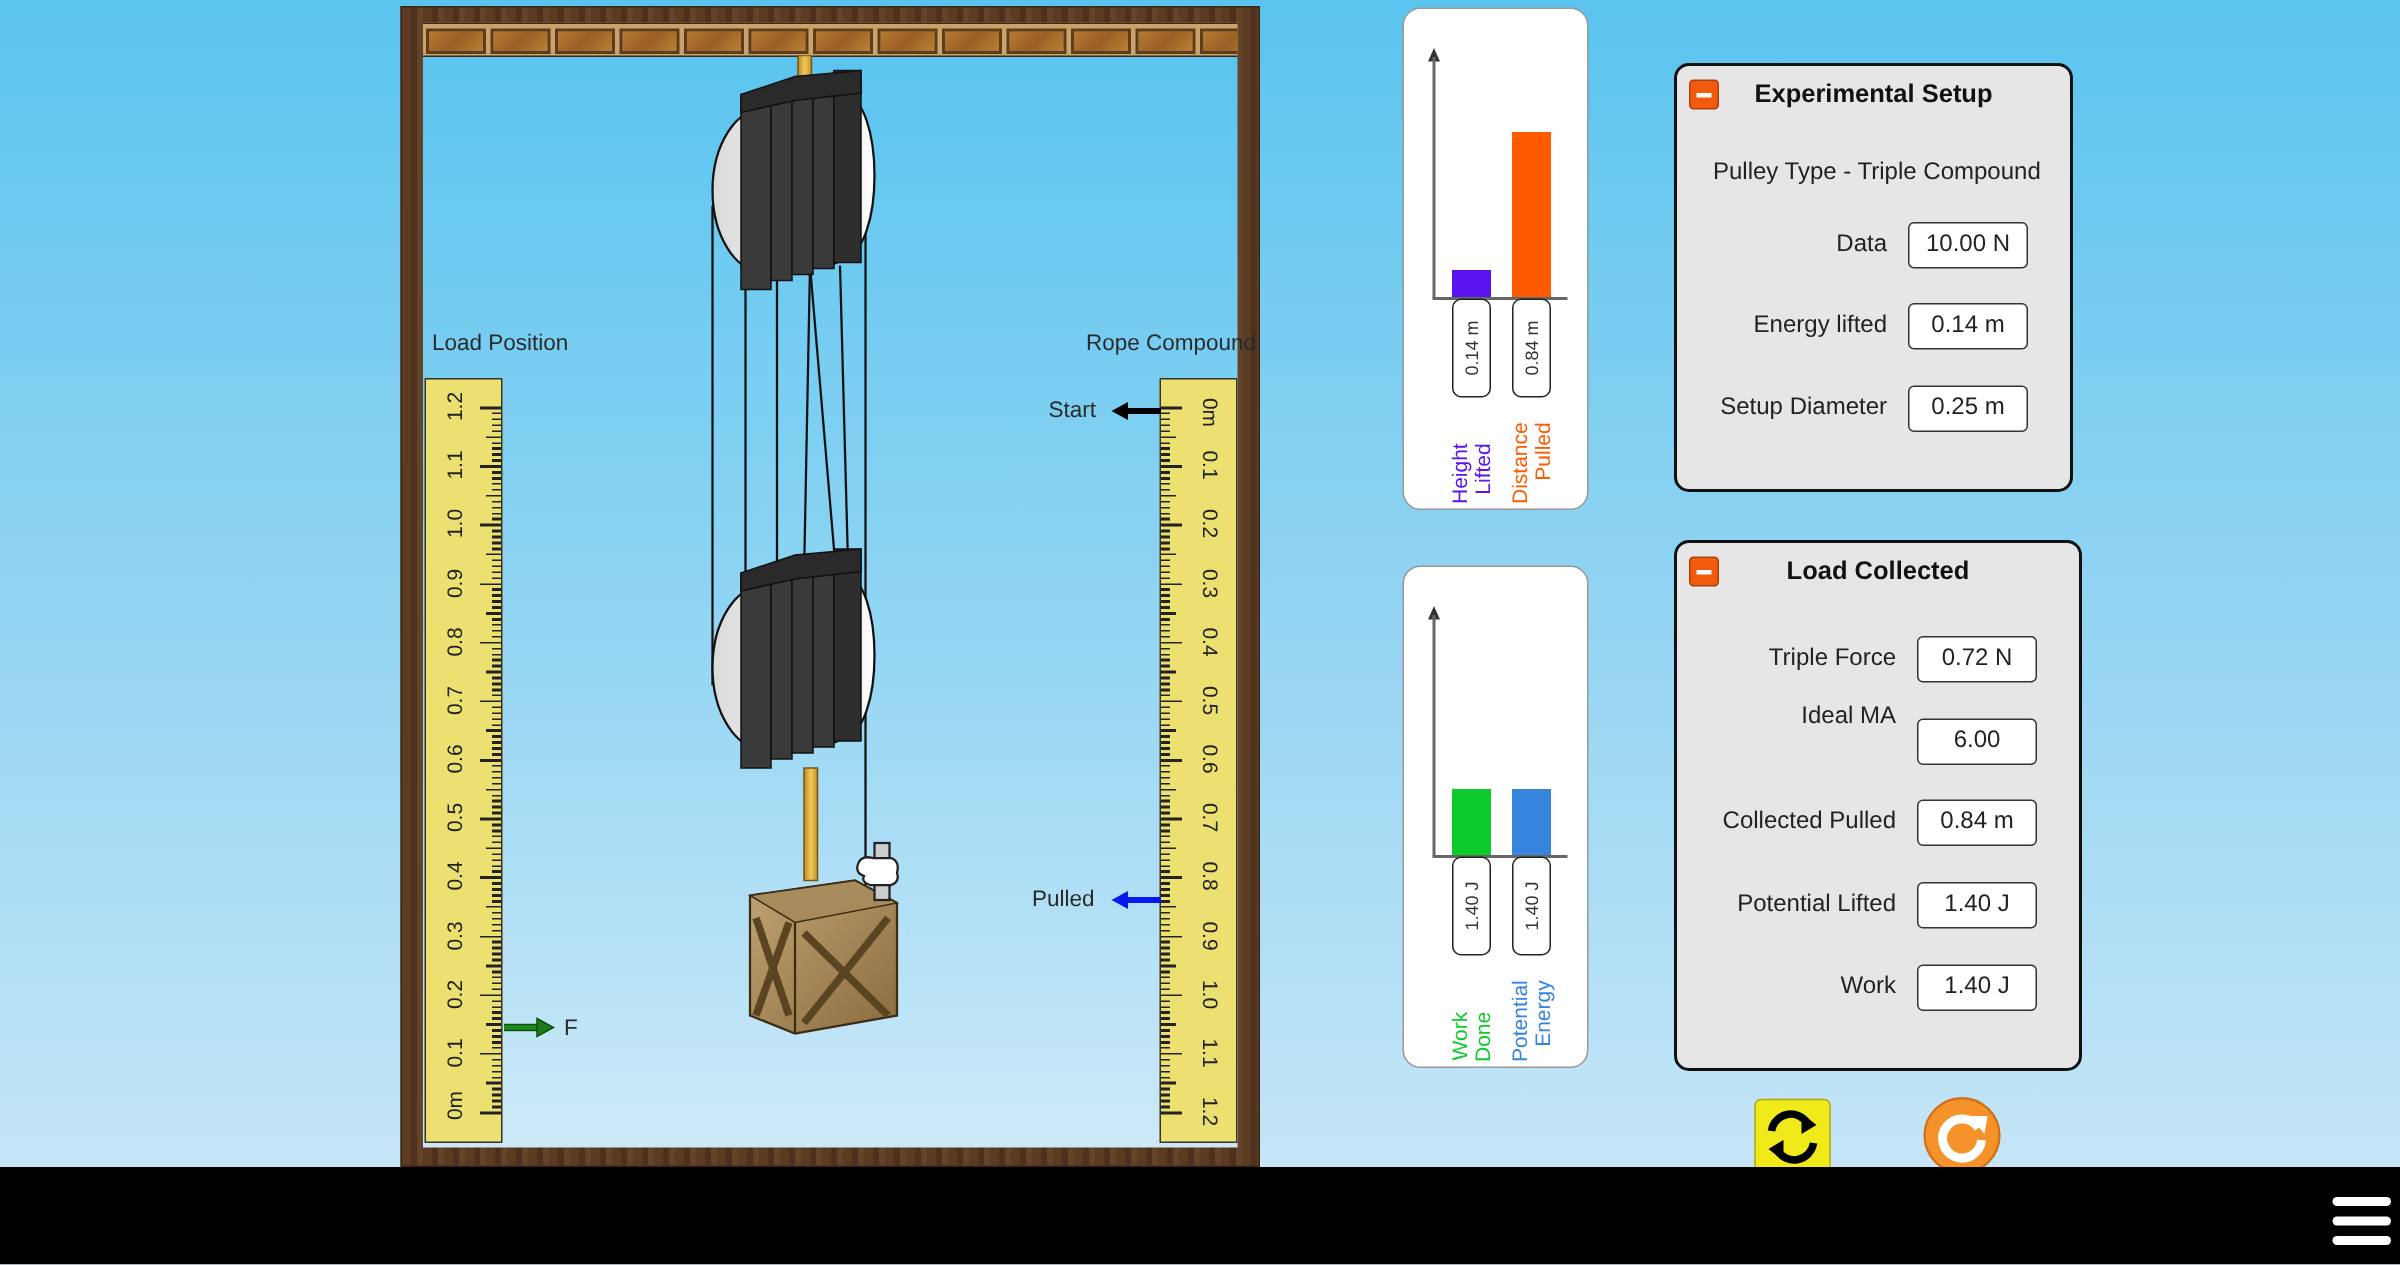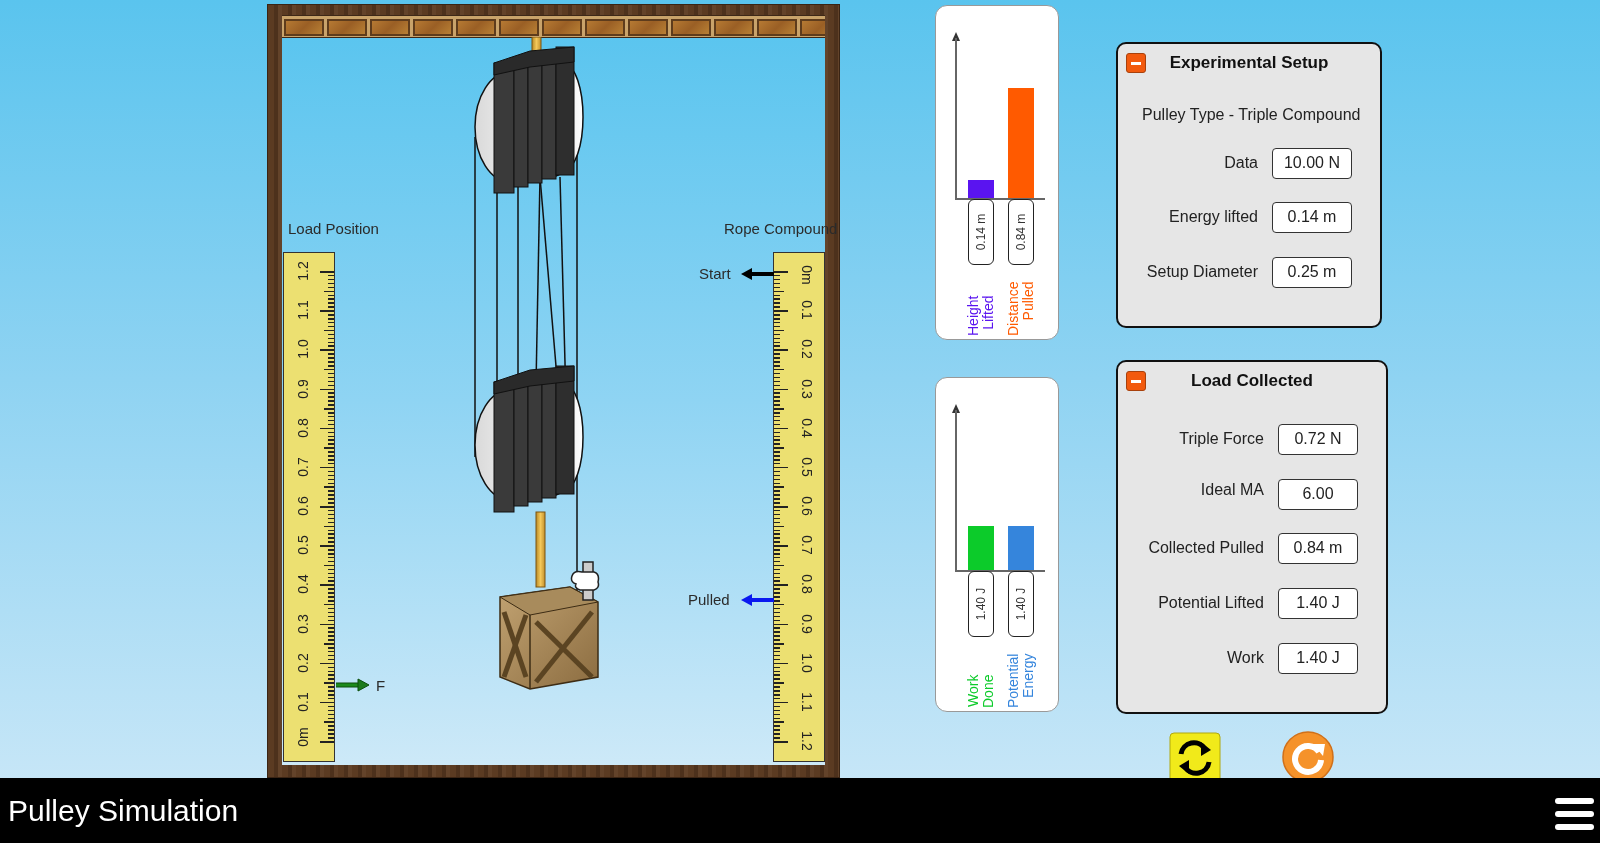--- a/index.html
+++ b/index.html
@@ -515,21 +515,21 @@
   <div class="row-value" style="left:154px; top:158px;">0.14 m</div>
   <div class="row-label" style="right:122px; top:219px;">Setup Diameter</div>
   <div class="row-value" style="left:154px; top:213px;">0.25 m</div>
 </div>
 
 <div class="info-panel" style="left:1116px; top:360px; width:272px; height:354px;">
   <div class="collapse-btn"></div>
   <div class="panel-title">Load Collected</div>
   <div class="row-label" style="right:122px; top:68px;">Triple Force</div>
   <div class="row-value" style="left:160px; top:62px;">0.72 N</div>
-  <div class="row-label" style="right:122px; top:119px;">Ideal MA</div>
+  <div class="row-label" style="right:122px; top:107px;">Ideal MA</div>
   <div class="row-value" style="left:160px; top:117px;">6.00</div>
   <div class="row-label" style="right:122px; top:177px;">Collected Pulled</div>
   <div class="row-value" style="left:160px; top:171px;">0.84 m</div>
   <div class="row-label" style="right:122px; top:232px;">Potential Lifted</div>
   <div class="row-value" style="left:160px; top:226px;">1.40 J</div>
   <div class="row-label" style="right:122px; top:287px;">Work</div>
   <div class="row-value" style="left:160px; top:281px;">1.40 J</div>
 </div>
 
 <svg class="icon-btn" style="left:1169px; top:732px;" width="52" height="46">
@@ -539,19 +539,18 @@
   <path d="M40,30 A13,13 0 0 1 16,35" fill="none" stroke="#000" stroke-width="5"></path>
   <polygon points="20,42 10,34 20,28" fill="#000"></polygon>
 </svg>
 <svg class="icon-btn" style="left:1281px; top:730px;" width="54" height="48">
   <circle cx="27" cy="27" r="25" fill="#f5922a" stroke="#d0701a" stroke-width="1.5"></circle>
   <path d="M38,22 A13,13 0 1 0 40,30" fill="none" stroke="#fff" stroke-width="6"></path>
   <polygon points="32,14 44,14 42,26" fill="#fff"></polygon>
 </svg>
 
 <div class="footer">
-  <div class="footer-title">Pulley Simulation</div>
   <div class="menu-icon">
     <div style="top:0;"></div>
       <div style="top:13px;"></div>
       <div style="top:26px;"></div>
   </div>
 </div>
 
 </body></html>

